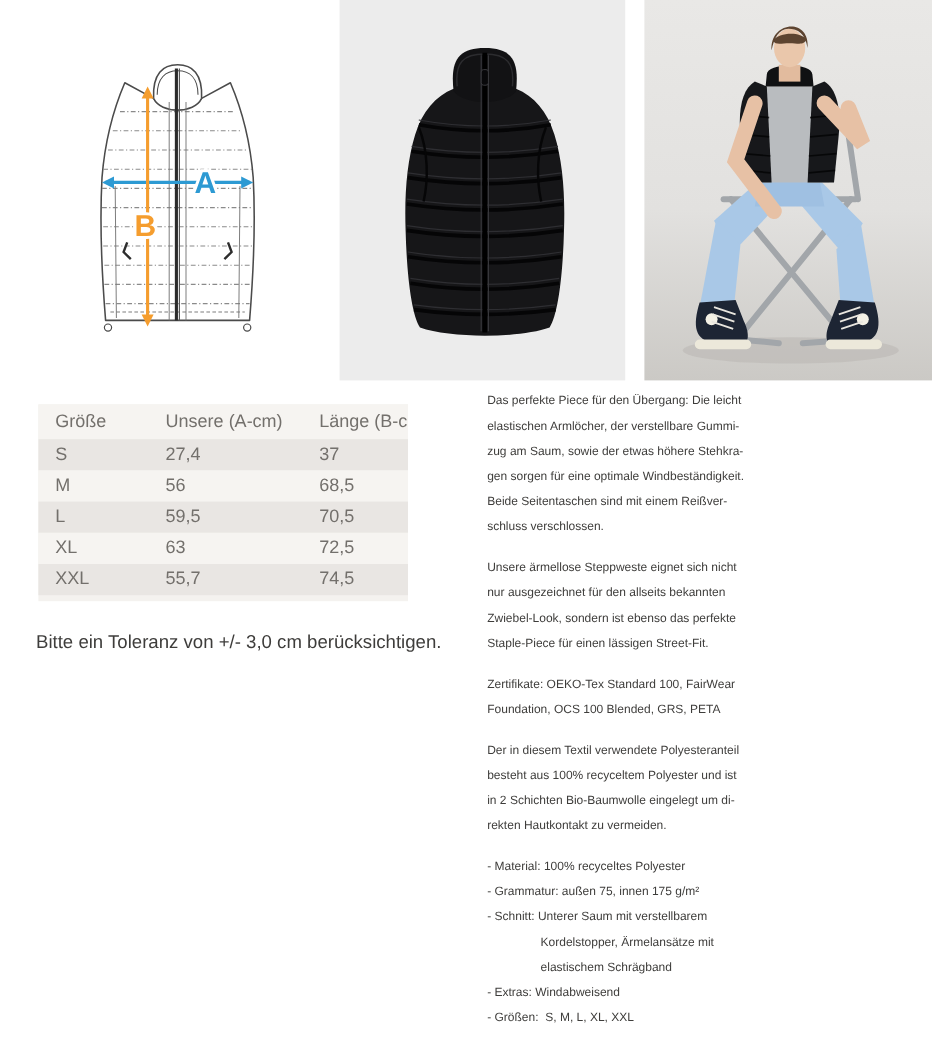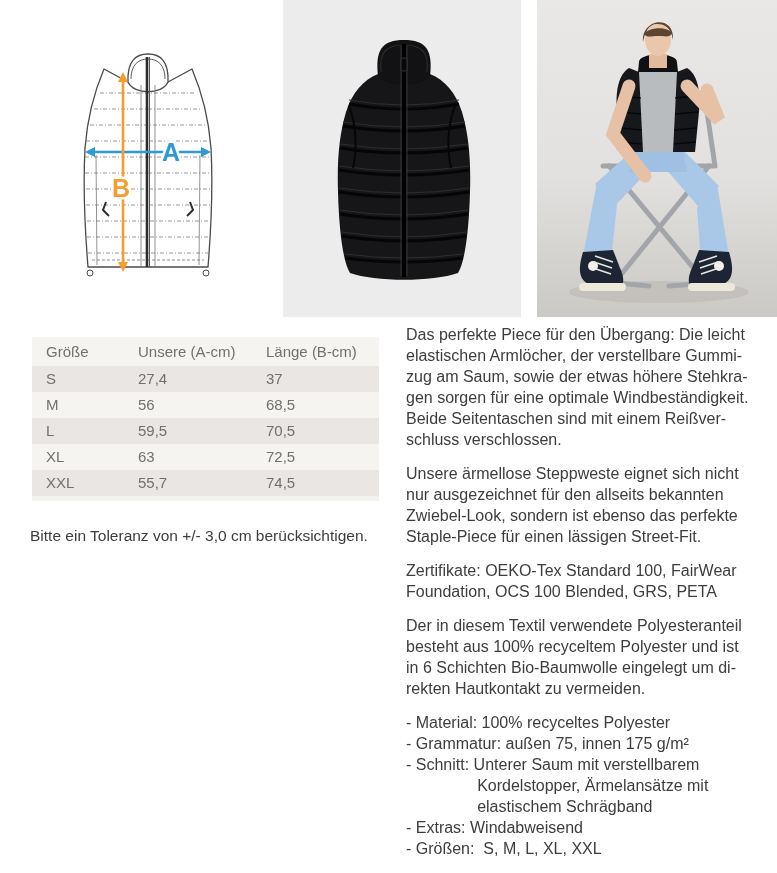--- a/index.html
+++ b/index.html
@@ -7,31 +7,31 @@
     position:relative;width:777px;height:873px;background:#ffffff;overflow:hidden;
     font-family:"Liberation Sans","DejaVu Sans",sans-serif;color:#3e3d3b;
   }
   
   .panel-drawing{position:absolute;left:48px;top:45px;width:204px;height:252px;}
   .panel-product{position:absolute;left:283px;top:0;width:238px;height:317px;background:#ececec;}
   .panel-model{position:absolute;left:537px;top:0;width:240px;height:317px;
     background:linear-gradient(#e9e8e6 0%,#e2e1df 55%,#cbc9c5 100%);}
   .panel-product svg,.panel-model svg,.panel-drawing svg{display:block;}
   
-  .size-table{position:absolute;left:32px;top:337px;width:347px;background:#f4f2ef;
+  .size-table{position:absolute;left:32px;top:337px;width:308px;background:#f4f2ef;
     padding-bottom:5px;font-size:15px;color:#73706c;}
   .trow{display:grid;grid-template-columns:92px 128px 1fr;}
   .trow.head .tcell{padding:6px 0 5px 14px;}
   .trow.body-row .tcell{padding:4px 0 4px 14px;}
   .trow.dark{background:#e9e6e3;}
   .trow.light{background:#f6f4f1;}
   .tcell{line-height:18px;white-space:nowrap;overflow:hidden;}
   
   .tolerance{position:absolute;left:30px;top:527px;font-size:15.5px;color:#3e3d3b;}
-  .description{position:absolute;left:406px;top:324px;width:372px;font-size:16px;
+  .description{position:absolute;left:406px;top:324px;width:372px;font-size:10px;
     line-height:21px;color:#3e3d3b;}
   .para{white-space:pre-wrap;margin:0 0 13px 0;}
   .svg-label{font-family:"Liberation Sans","DejaVu Sans",sans-serif;font-weight:bold;}
 </style>
 </head>
 <body>
 
 <div class="page">
 
   <div class="panel-drawing">
@@ -244,21 +244,21 @@
 Beide Seitentaschen sind mit einem Reißver-
 schluss verschlossen.</p>
     <p class="para">Unsere ärmellose Steppweste eignet sich nicht
 nur ausgezeichnet für den allseits bekannten
 Zwiebel-Look, sondern ist ebenso das perfekte
 Staple-Piece für einen lässigen Street-Fit.</p>
     <p class="para">Zertifikate: OEKO-Tex Standard 100, FairWear
 Foundation, OCS 100 Blended, GRS, PETA</p>
     <p class="para">Der in diesem Textil verwendete Polyesteranteil
 besteht aus 100% recyceltem Polyester und ist
-in 6 Schichten Bio-Baumwolle eingelegt um di-
+in 2 Schichten Bio-Baumwolle eingelegt um di-
 rekten Hautkontakt zu vermeiden.</p>
     <p class="para">- Material: 100% recyceltes Polyester
 - Grammatur: außen 75, innen 175 g/m²
 - Schnitt: Unterer Saum mit verstellbarem
                 Kordelstopper, Ärmelansätze mit
                 elastischem Schrägband
 - Extras: Windabweisend
 - Größen:  S, M, L, XL, XXL</p>
   </div>
 

